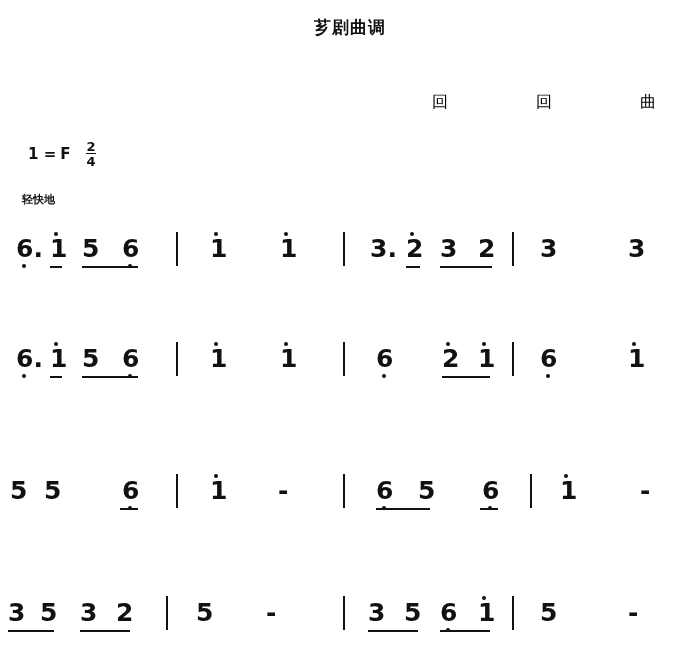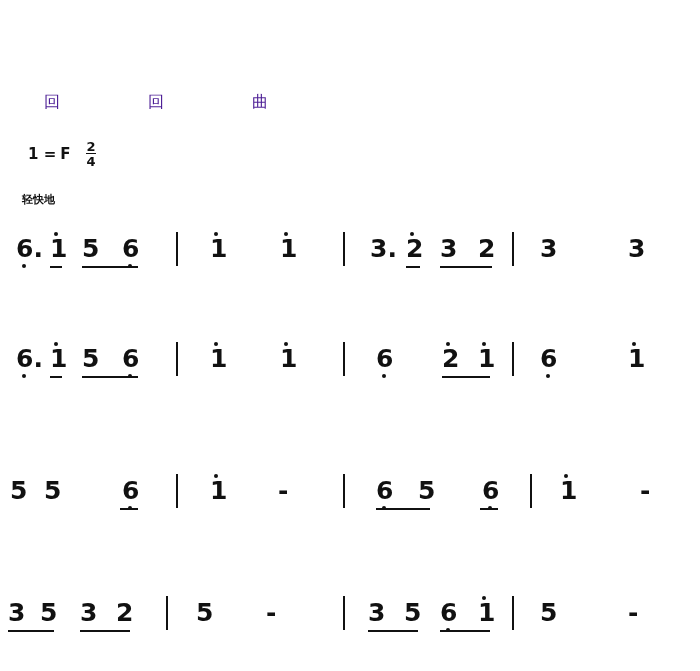--- a/index.html
+++ b/index.html
@@ -44,24 +44,24 @@
   }
   .main-title span {
     display: inline-block;
     margin: 0 28px;
   }
   .sub-line {
     position: absolute;
     top: 92px;
     left: 0;
     width: 700px;
-    text-align: left;
+    text-align: right;
     font-family: "DejaVu Sans", sans-serif;
     font-size: 16px;
-    color: #4c1d95;
+    color: #000000;
   }
   .sub-line span {
     display: inline-block;
     margin: 0 44px;
   }
   .keysig {
     position: absolute;
     top: 140px;
     left: 28px;
     font-family: "DejaVu Sans", sans-serif;
@@ -166,20 +166,21 @@
     color: #f0a84a;
     opacity: 0.85;
     letter-spacing: 1px;
   }
 </style>
 </head>
 <body>
 
 <div class="sheet">
 
+  <div class="subtitle-top">芗剧曲调</div>
 
 
   <div class="sub-line">
     <span>回</span><span>回</span><span>曲</span>
   </div>
 
   <div class="keysig">
     <span class="eq">1 =</span>
     <span>F</span>
     <span class="meter">

